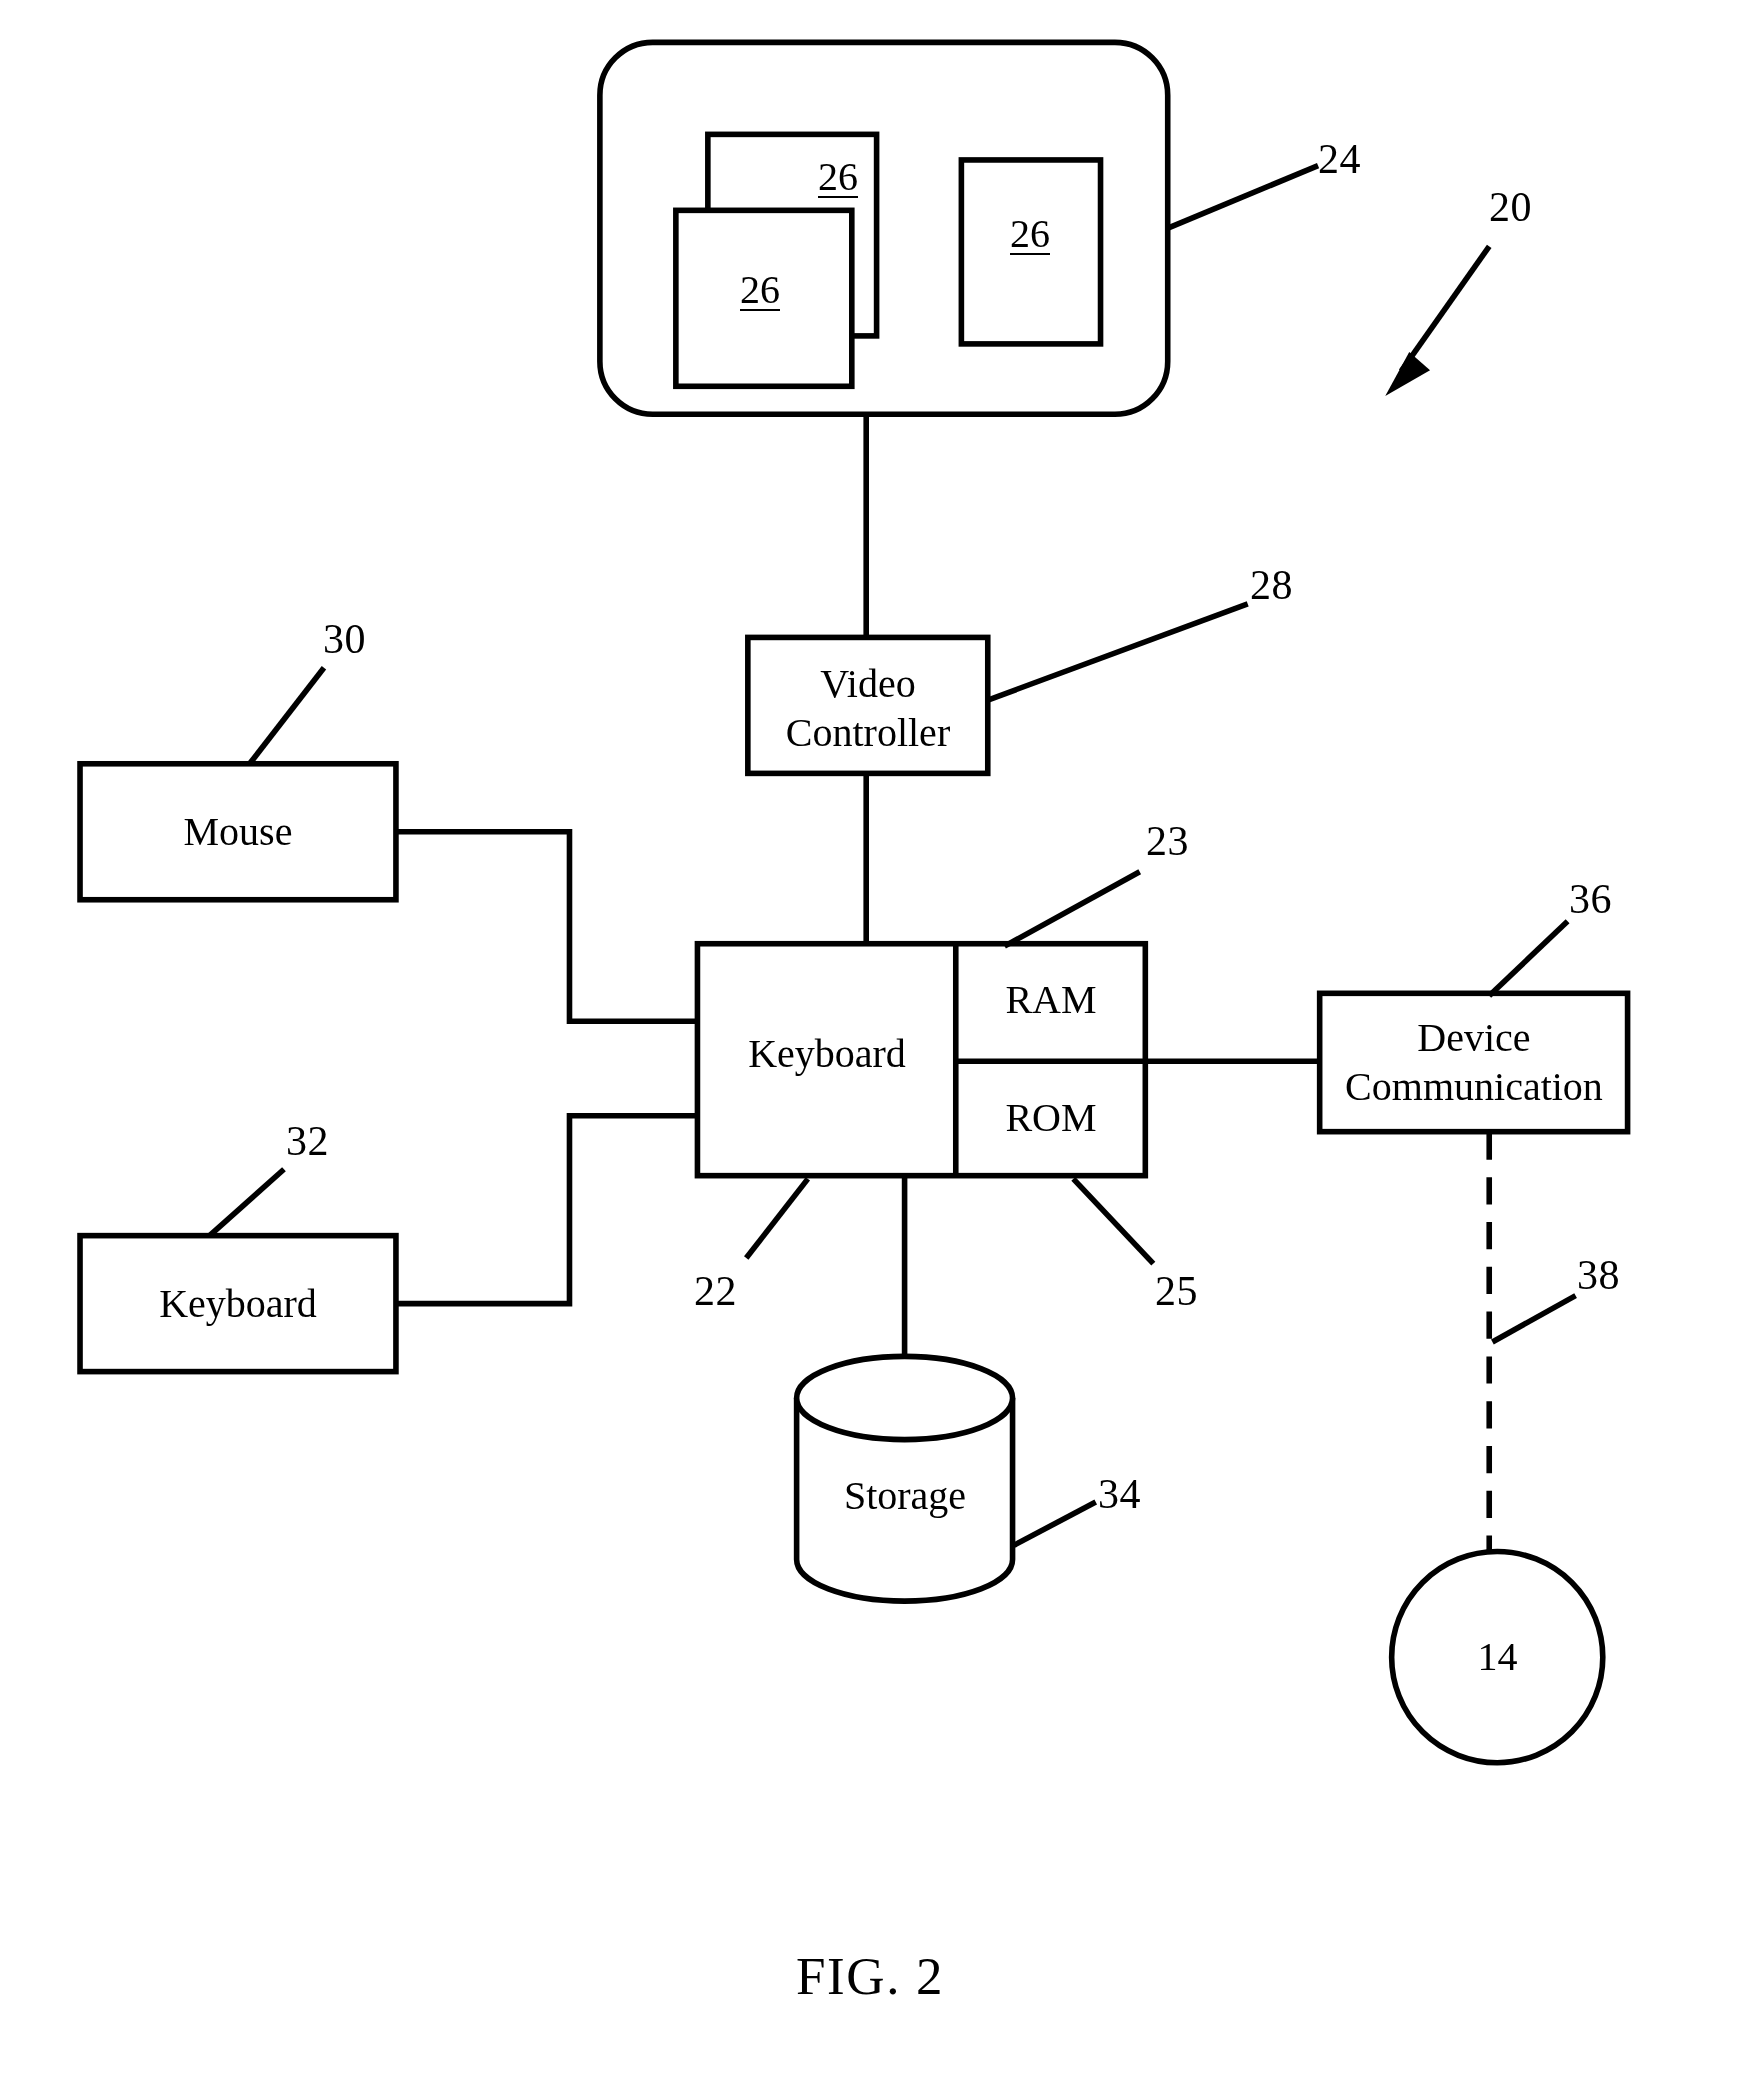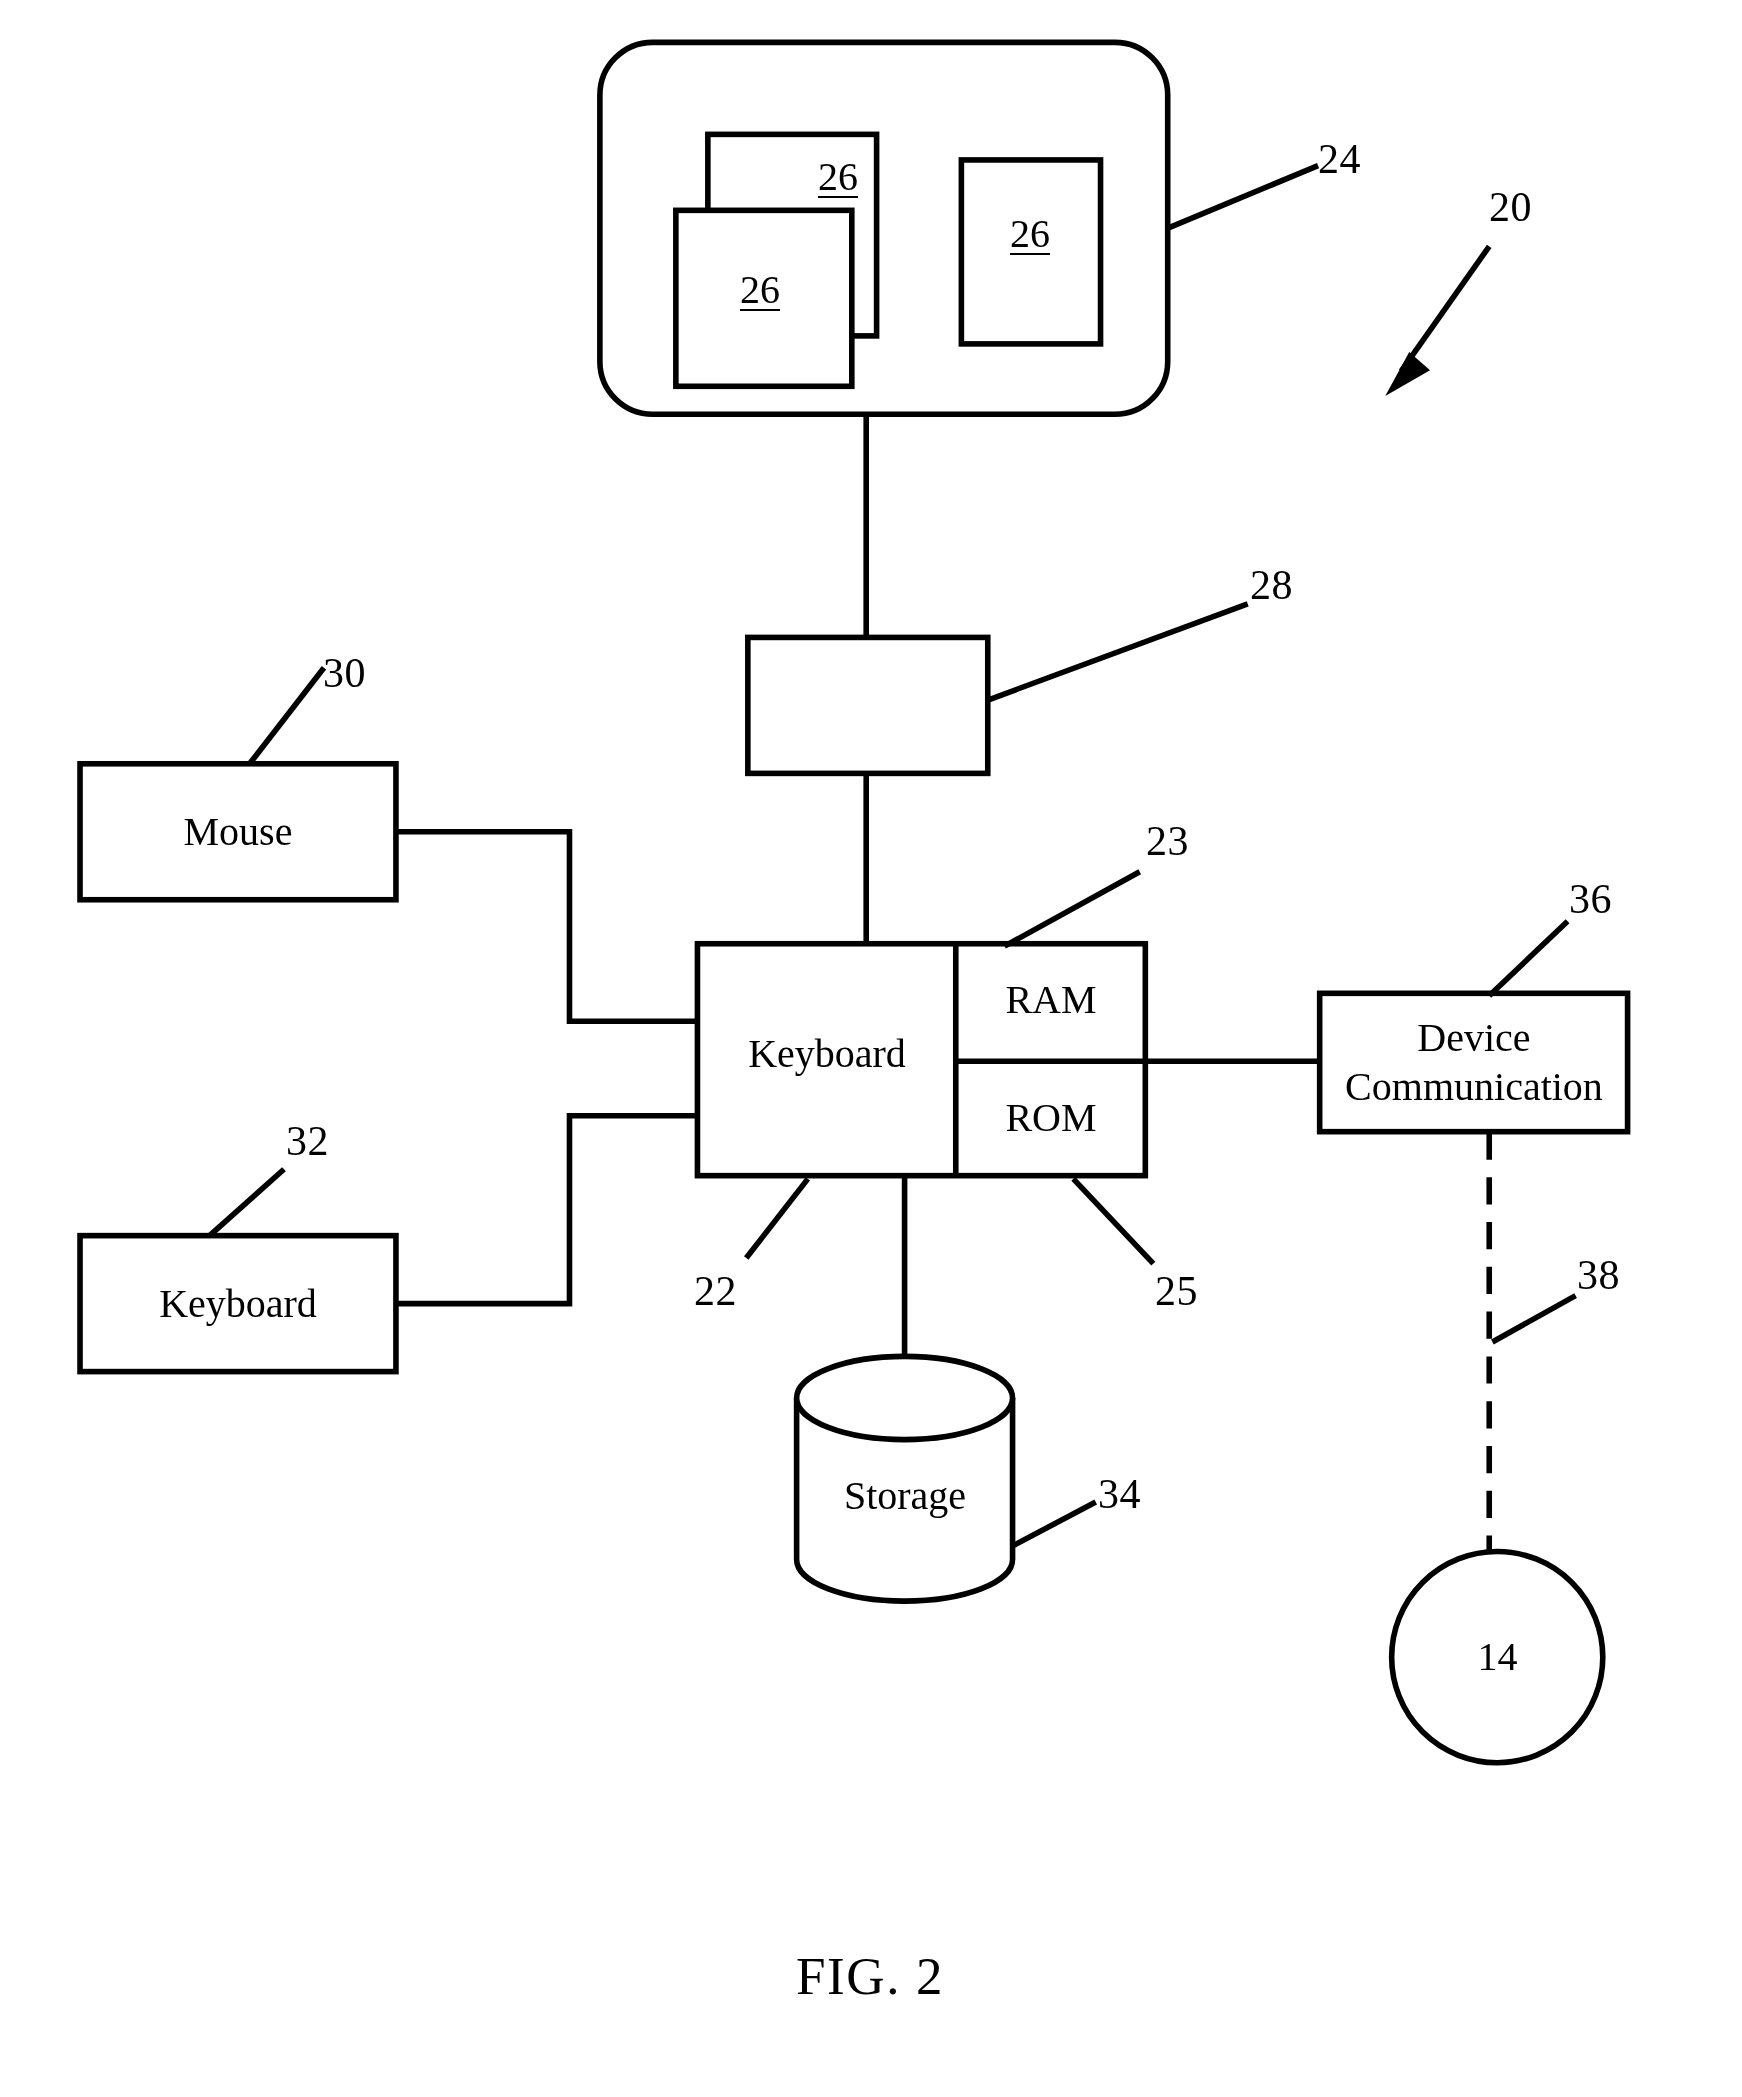--- a/index.html
+++ b/index.html
@@ -130,22 +130,26 @@
 
   <div class="lbl ref-u" style="left:818px; top:157px;">26</div>
   <div class="lbl ref-u" style="left:740px; top:270px;">26</div>
   <div class="lbl ref-u" style="left:1010px; top:214px;">26</div>
 
   <div class="lbl ref" style="left:1318px; top:138px;">24</div>
 
   <div class="lbl ref" style="left:1489px; top:186px;">20</div>
 
   <div class="lbl ref" style="left:1250px; top:564px;">28</div>
+  <div class="lbl boxlabel two-line" style="left:748px; top:660px; width:240px;">
+    <div>Video</div>
+    <div>Controller</div>
+  </div>
 
-  <div class="lbl ref" style="left:323px; top:652px;">30</div>
+  <div class="lbl ref" style="left:323px; top:618px;">30</div>
   <div class="lbl boxlabel" style="left:80px; top:812px; width:316px;">Mouse</div>
 
   <div class="lbl ref" style="left:286px; top:1120px;">32</div>
   <div class="lbl boxlabel" style="left:80px; top:1284px; width:316px;text-align:center;">Keyboard</div>
 
   <div class="lbl boxlabel" style="left:698px; top:1034px; width:258px;">Keyboard</div>
   <div class="lbl ref" style="left:694px; top:1270px;">22</div>
 
   <div class="lbl boxlabel" style="left:956px; top:980px; width:190px;">RAM</div>
   <div class="lbl ref" style="left:1146px; top:820px;">23</div>

